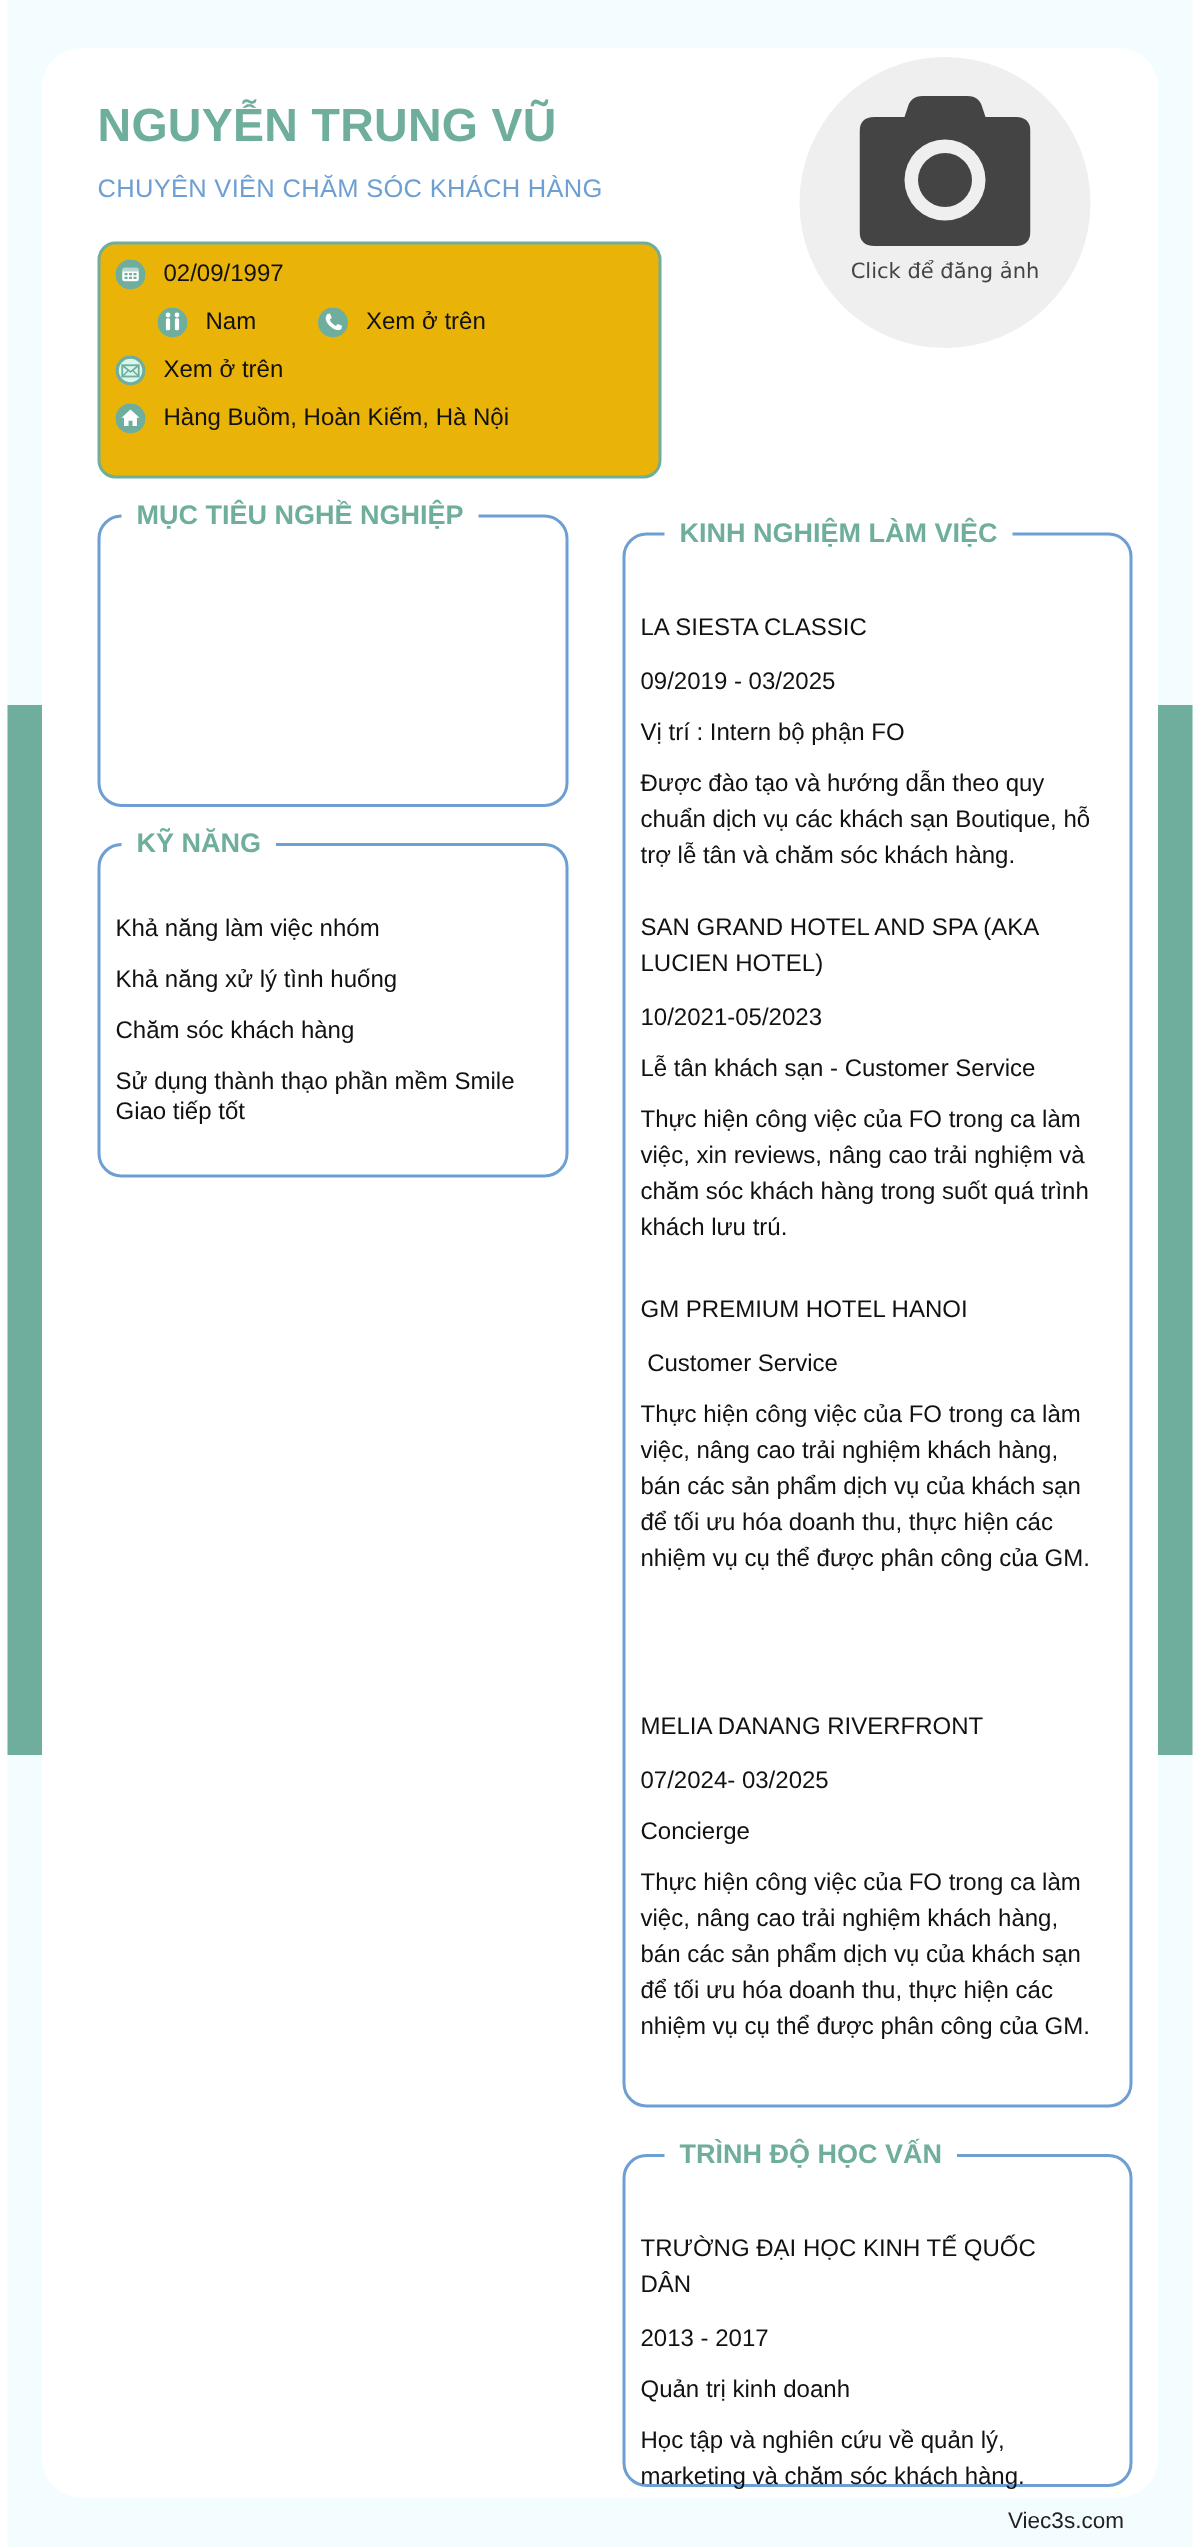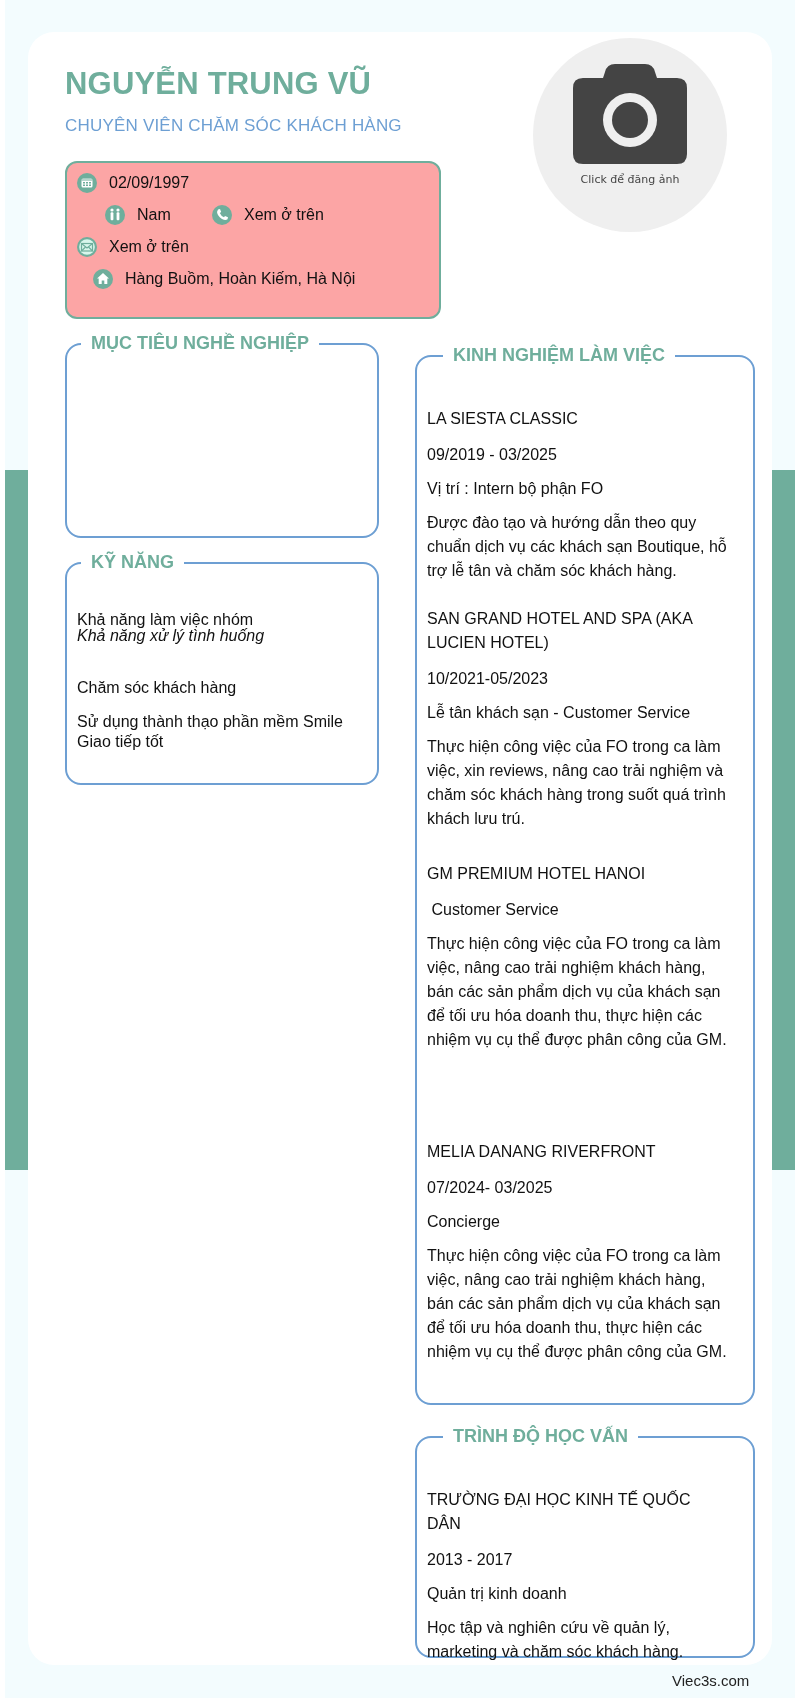--- a/index.html
+++ b/index.html
@@ -30,25 +30,25 @@
     position:absolute; left:65px; top:116px;
     font-size:17px; color:#6d9fd3; letter-spacing:0.2px;
   }
   .avatar {
     position:absolute; left:533px; top:38px; width:194px; height:194px;
     border-radius:50%; background:#efefef; cursor:pointer;
   }
   .avatar svg { position:absolute; left:40px; top:26px; }
   .avatar-label {
     position:absolute; left:0; top:135px; width:194px; text-align:center;
-    font-family:"DejaVu Sans", sans-serif; font-size:11px; color:#444;
+    font-family:"DejaVu Sans", sans-serif; font-size:14px; color:#444;
   }
   .info-box {
     position:absolute; left:65px; top:161px; width:376px; height:158px;
-    background:#fca5a5; border:2px solid #6fae9c; border-radius:12px; box-sizing:border-box;
+    background:#eab308; border:2px solid #6fae9c; border-radius:12px; box-sizing:border-box;
   }
   .info-row { position:absolute; display:flex; align-items:center; font-size:16px; color:#111; }
   .info-row .ic { width:20px; height:20px; margin-right:12px; display:inline-block; }
   .section {
     position:absolute; border:2px solid #6d9fd3; border-radius:16px; box-sizing:border-box; background:#fff;
   }
   .section-title {
     position:absolute; top:-14px; left:14px; padding:0 10px; background:#fff;
     font-size:18px; font-weight:bold; color:#6fae9c; white-space:nowrap; line-height:24px;
   }
@@ -124,37 +124,37 @@
   </div>
   <div class="info-row" style="left:10px; top:74px;">
     <svg class="ic" viewBox="0 0 20 20">
       <circle cx="10" cy="10" r="10" fill="#6fae9c"></circle>
       <circle cx="10" cy="10" r="7.8" fill="#d8f6ec"></circle>
       <rect x="4.5" y="6.5" width="11" height="7.5" fill="none" stroke="#6fae9c" stroke-width="1.2"></rect>
       <path d="M4.5 6.5 L10 11 L15.5 6.5 M4.5 14 L8.5 10 M15.5 14 L11.5 10" fill="none" stroke="#6fae9c" stroke-width="1.1"></path>
     </svg>
     <span>Xem ở trên</span>
   </div>
-  <div class="info-row" style="left:10px; top:106px;margin-left:16px;">
+  <div class="info-row" style="left:10px; top:106px;">
     <svg class="ic" viewBox="0 0 20 20">
       <circle cx="10" cy="10" r="10" fill="#6fae9c"></circle>
       <path d="M10 4 L16 9.5 L14.3 9.5 L14.3 15 L11.3 15 L11.3 11.5 L8.7 11.5 L8.7 15 L5.7 15 L5.7 9.5 L4 9.5 Z" fill="#fff"></path>
     </svg>
     <span>Hàng Buồm, Hoàn Kiếm, Hà Nội</span>
   </div>
 </div>
 
 <div class="section" style="left:65px; top:343px; width:314px; height:195px;">
   <div class="section-title">MỤC TIÊU NGHỀ NGHIỆP</div>
 </div>
 
 <div class="section" style="left:65px; top:562px; width:314px; height:223px;">
   <div class="section-title">KỸ NĂNG</div>
   <div class="skill-item" style="top:47px;">Khả năng làm việc nhóm</div>
-  <div class="skill-item" style="top:63px;font-style:italic;">Khả năng xử lý tình huống</div>
+  <div class="skill-item" style="top:81px;">Khả năng xử lý tình huống</div>
   <div class="skill-item" style="top:115px;">Chăm sóc khách hàng</div>
   <div class="skill-item" style="top:149px;">Sử dụng thành thạo phần mềm Smile</div>
   <div class="skill-item" style="top:169px;">Giao tiếp tốt</div>
 </div>
 
 <div class="section" style="left:415px; top:355px; width:340px; height:1050px;">
   <div class="section-title" style="left:26px;">KINH NGHIỆM LÀM VIỆC</div>
 
   <div class="exp-item" style="top:50px;">
     <p class="exp-company">LA SIESTA CLASSIC</p>

